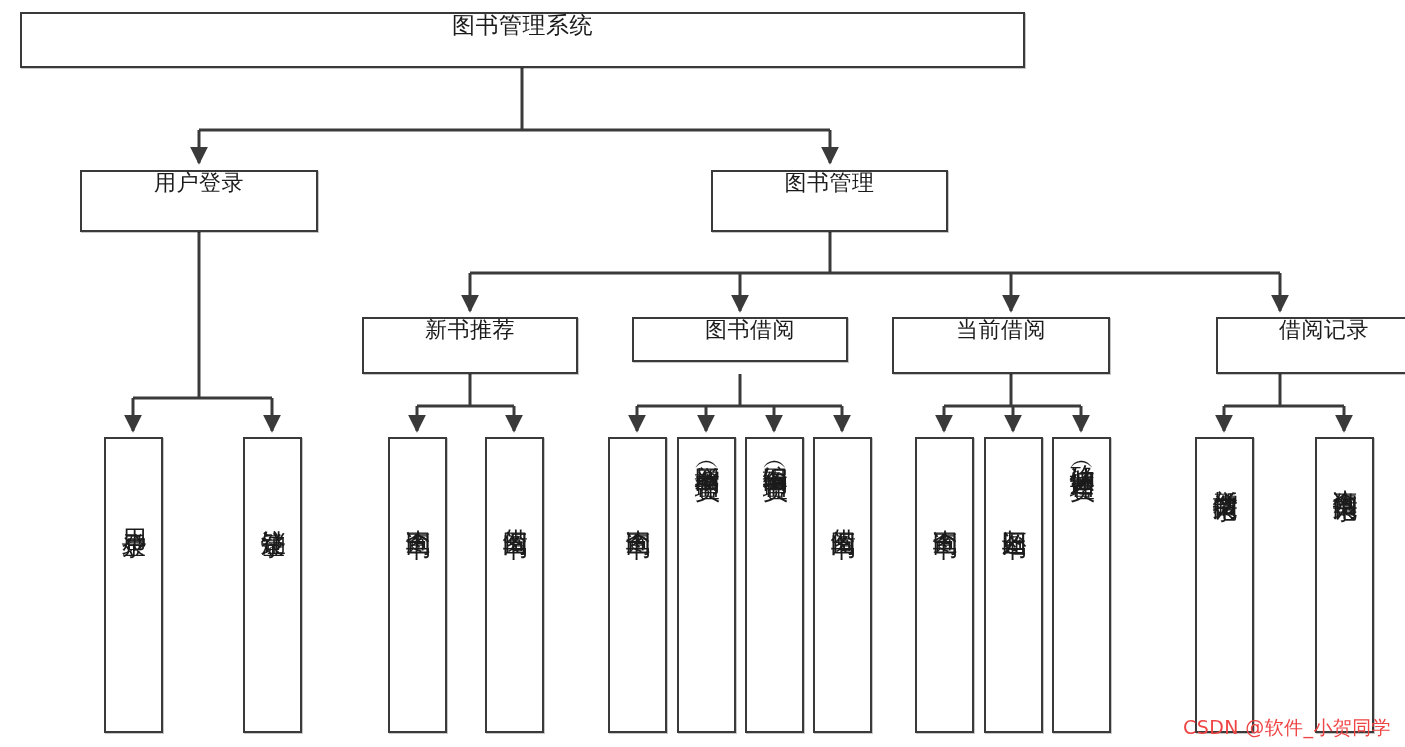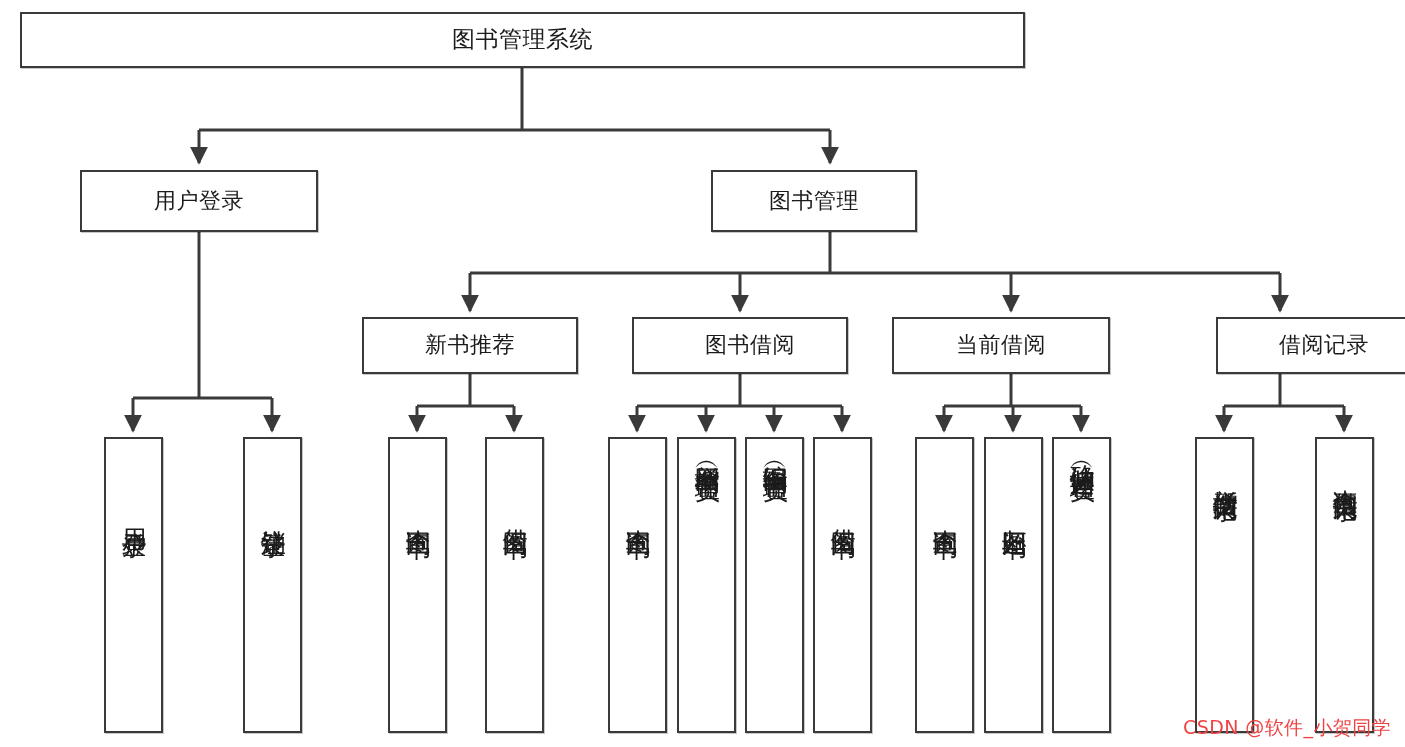--- a/index.html
+++ b/index.html
@@ -24,21 +24,20 @@
     top: 0;
     width: 1405px;
     height: 747px;
     pointer-events: none;
   }
   .node {
     position: absolute;
     border: 2px solid #3a3a3a;
     background: #ffffff;
     display: flex;
-    align-items: center;
     justify-content: center;
     color: #1b1b1b;
     box-shadow: 1px 1px 0 rgba(0,0,0,0.22);
     z-index: 2;
   }
   .node .label {
     display: block;
     text-align: center;
     line-height: 1.02;
     letter-spacing: 0.5px;
@@ -129,28 +128,28 @@
     </g>
   </svg>
 
   <div class="node root" style="left:20px; top:12px; width:1005px; height:56px;">
     <span class="label">图书管理系统</span>
   </div>
 
   <div class="node branch" style="left:80px; top:170px; width:238px; height:62px;">
     <span class="label">用户登录</span>
   </div>
-  <div class="node branch" style="left:711px; top:170px; width:206px; height:62px;">
+  <div class="node branch" style="left:711px; top:170px; width:237px; height:62px;">
     <span class="label">图书管理</span>
   </div>
 
   <div class="node branch" style="left:362px; top:317px; width:216px; height:57px;">
     <span class="label">新书推荐</span>
   </div>
-  <div class="node branch" style="left:632px; top:317px; width:216px; height:57px;padding-left:20px;">
+  <div class="node branch" style="left:632px; top:317px; width:216px; height:45px;padding-left:20px;">
     <span class="label">图书借阅</span>
   </div>
   <div class="node branch" style="left:892px; top:317px; width:218px; height:57px;">
     <span class="label">当前借阅</span>
   </div>
   <div class="node branch" style="left:1172px; top:317px; width:216px; height:57px;margin-left:44px;">
     <span class="label">借阅记录</span>
   </div>
 
   <div class="node leaf" style="left:104px; top:437px; width:59px; height:296px; padding-top:70px;">

